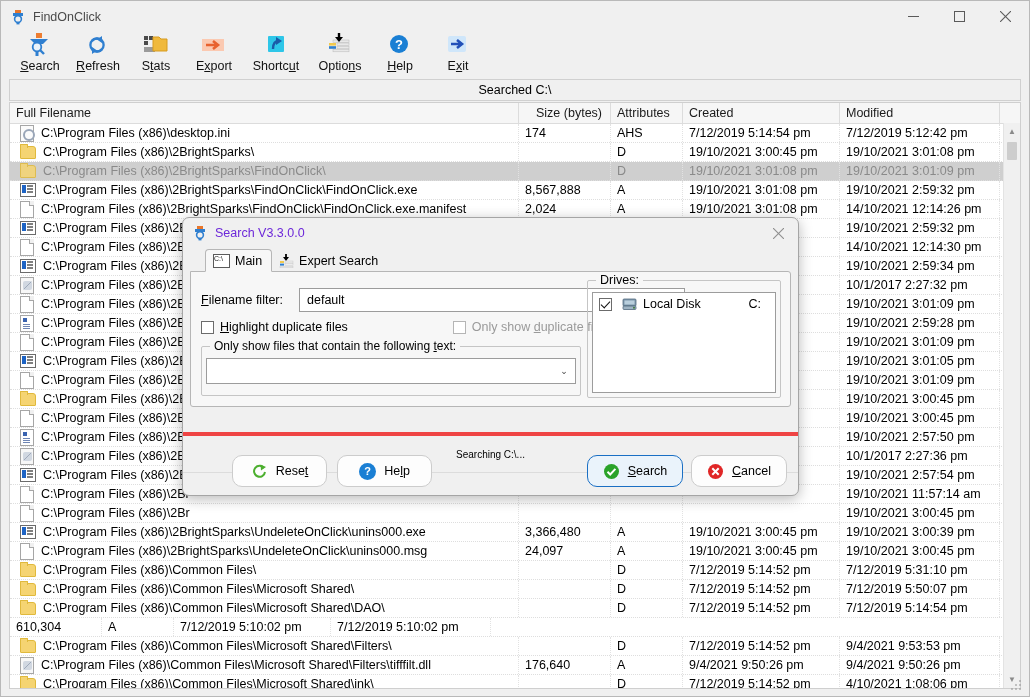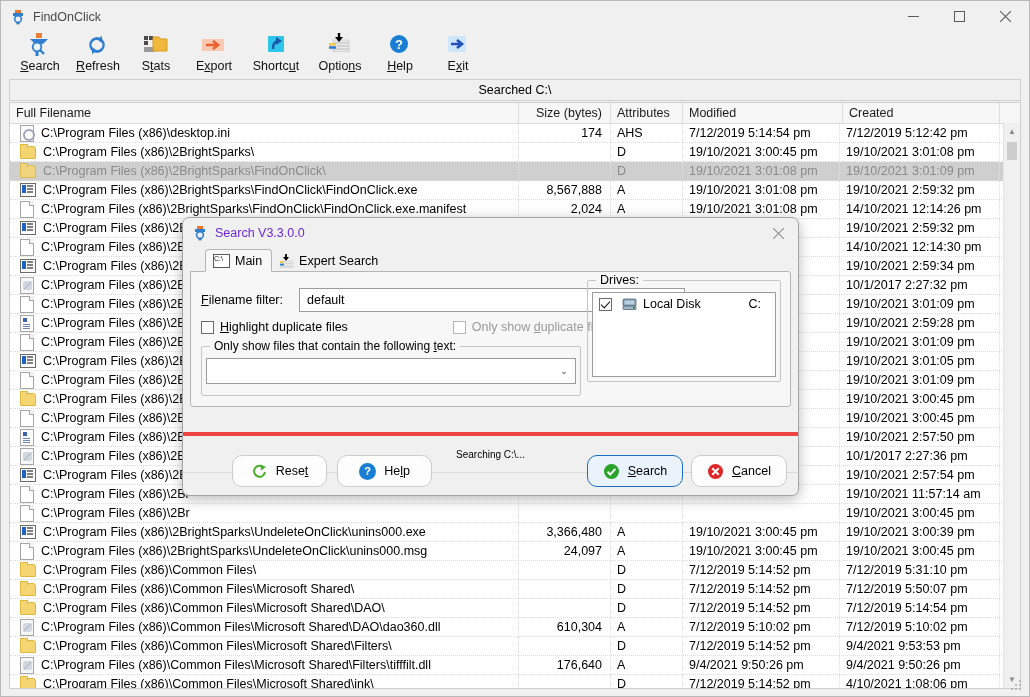--- a/index.html
+++ b/index.html
@@ -58,21 +58,21 @@
   .hc.c-mod{width:160px;}
   .hc.c-end{flex:1;border-right:none;}
 
   .rows{position:relative;}
   .row{display:flex;height:19px;align-items:center;font-size:12.5px;color:#000;
        border-bottom:1px dotted #dedede;box-sizing:border-box;}
   .row.sel{background:#cfcfcf;color:#8a8a8a;}
   .cell{box-sizing:border-box;padding:0 6px;height:18px;line-height:18px;
         overflow:hidden;white-space:nowrap;border-right:1px dotted #e2e2e2;}
   .c-name{width:509px;display:flex;align-items:center;padding-left:10px;}
-  .c-size{width:92px;text-align:right;padding-right:8px;}
+  .c-size{width:92px;padding-right:8px;}
   .c-attr{width:72px;}
   .c-created{width:157px;}
   .c-mod{width:160px;}
   .c-end{flex:1;border-right:none;}
   .fname{margin-left:7px;}
 
   
   .fi{width:14px;height:15px;position:relative;flex:0 0 auto;}
   .fi.folder{background:#f5d472;border:1px solid #e0b93c;border-radius:1px 3px 1px 1px;
              width:14px;height:11px;}
@@ -144,21 +144,21 @@
   .cbx.on:after{content:"";position:absolute;left:3px;top:0px;width:4px;height:8px;
        border:solid #111;border-width:0 1.6px 1.6px 0;transform:rotate(43deg);}
   .cb{display:flex;align-items:center;}
   .cb.dis{color:#9a9a9a;}
   .gbox{position:absolute;left:10px;top:74px;width:380px;height:50px;
         border:1px solid #c5c5c5;border-radius:2px;box-sizing:border-box;}
   .gbox>.cap{position:absolute;left:8px;top:-8px;background:#f7f7f7;padding:0 4px;font-size:12px;}
   .gbox .inner{position:absolute;left:4px;right:4px;top:11px;height:26px;background:#fff;
         border:1px solid #9c9c9c;box-sizing:border-box;display:flex;align-items:center;}
   .gbox .inner .arw{margin-left:auto;width:22px;text-align:center;color:#444;font-size:9px;}
-  .drives{position:absolute;right:9px;top:8px;width:194px;height:102px;
+  .drives{position:absolute;right:9px;top:8px;width:194px;height:118px;
         border:1px solid #c5c5c5;border-radius:2px;box-sizing:border-box;}
   .drives>.cap{position:absolute;left:8px;top:-8px;background:#f7f7f7;padding:0 4px;font-size:12.5px;}
   .drives .list{position:absolute;left:4px;right:4px;top:11px;bottom:4px;background:#fff;
         border:1px solid #9c9c9c;box-sizing:border-box;padding:4px 6px;}
   .drv{display:flex;align-items:center;font-size:12.5px;}
   .drv .dico{width:15px;height:13px;margin:0 6px 0 4px;position:relative;flex:0 0 auto;}
   .drv .dletter{margin-left:auto;padding-right:8px;}
 
   .statusarea{position:absolute;left:0;right:0;top:214px;height:36px;
         border-top:4px solid #ef4444;border-bottom:1px solid #dcdcdc;
@@ -309,22 +309,22 @@
     </div>
   </div>
 
   <div class="searchedbar">Searched C:\</div>
 
   <div class="listwrap">
     <div class="hdr">
       <div class="hc c-name">Full Filename</div>
       <div class="hc c-size">Size (bytes)</div>
       <div class="hc c-attr">Attributes</div>
+      <div class="hc c-created">Created</div>
       <div class="hc c-mod">Modified</div>
-      <div class="hc c-created">Created</div>
       <div class="hc c-end"></div>
     </div>
     <div class="rows" id="rows">
         <div class="row">
           <div class="cell c-name">
             <span class="fi ini">
               <span class="gear"></span>
             </span>
             <span class="fname">C:\Program Files (x86)\desktop.ini</span>
           </div>
@@ -647,26 +647,20 @@
             <span class="fi folder"></span>
             <span class="fname">C:\Program Files (x86)\Common Files\Microsoft Shared\DAO\</span>
           </div>
           <div class="cell c-size"></div>
           <div class="cell c-attr">D</div>
           <div class="cell c-created">7/12/2019 5:14:52 pm</div>
           <div class="cell c-mod">7/12/2019 5:14:54 pm</div>
           <div class="cell c-end"></div>
         </div>
         <div class="row">
-          <div class="cell c-name">
-            <span class="fi dll">
-              <span class="g"></span>
-            </span>
-            <span class="fname">C:\Program Files (x86)\Common Files\Microsoft Shared\DAO\dao360.dll</span>
-          </div>
           <div class="cell c-size">610,304</div>
           <div class="cell c-attr">A</div>
           <div class="cell c-created">7/12/2019 5:10:02 pm</div>
           <div class="cell c-mod">7/12/2019 5:10:02 pm</div>
           <div class="cell c-end"></div>
         </div>
         <div class="row">
           <div class="cell c-name">
             <span class="fi folder"></span>
             <span class="fname">C:\Program Files (x86)\Common Files\Microsoft Shared\Filters\</span>

